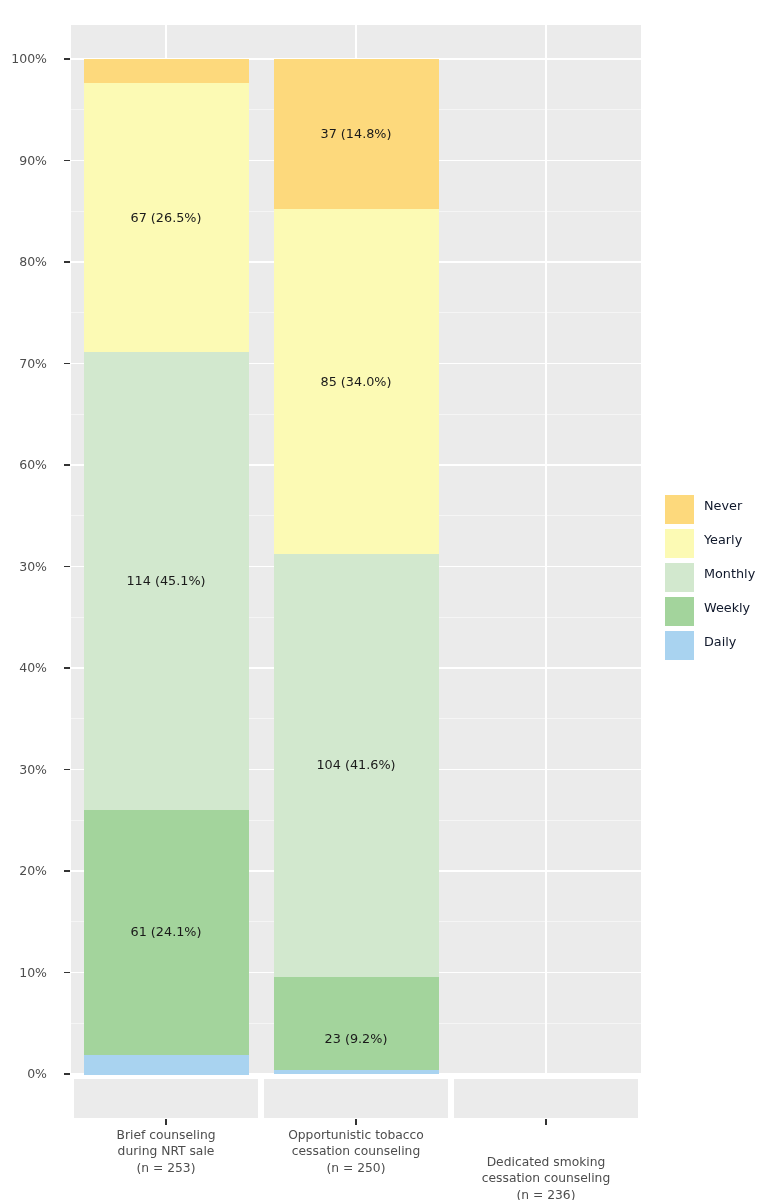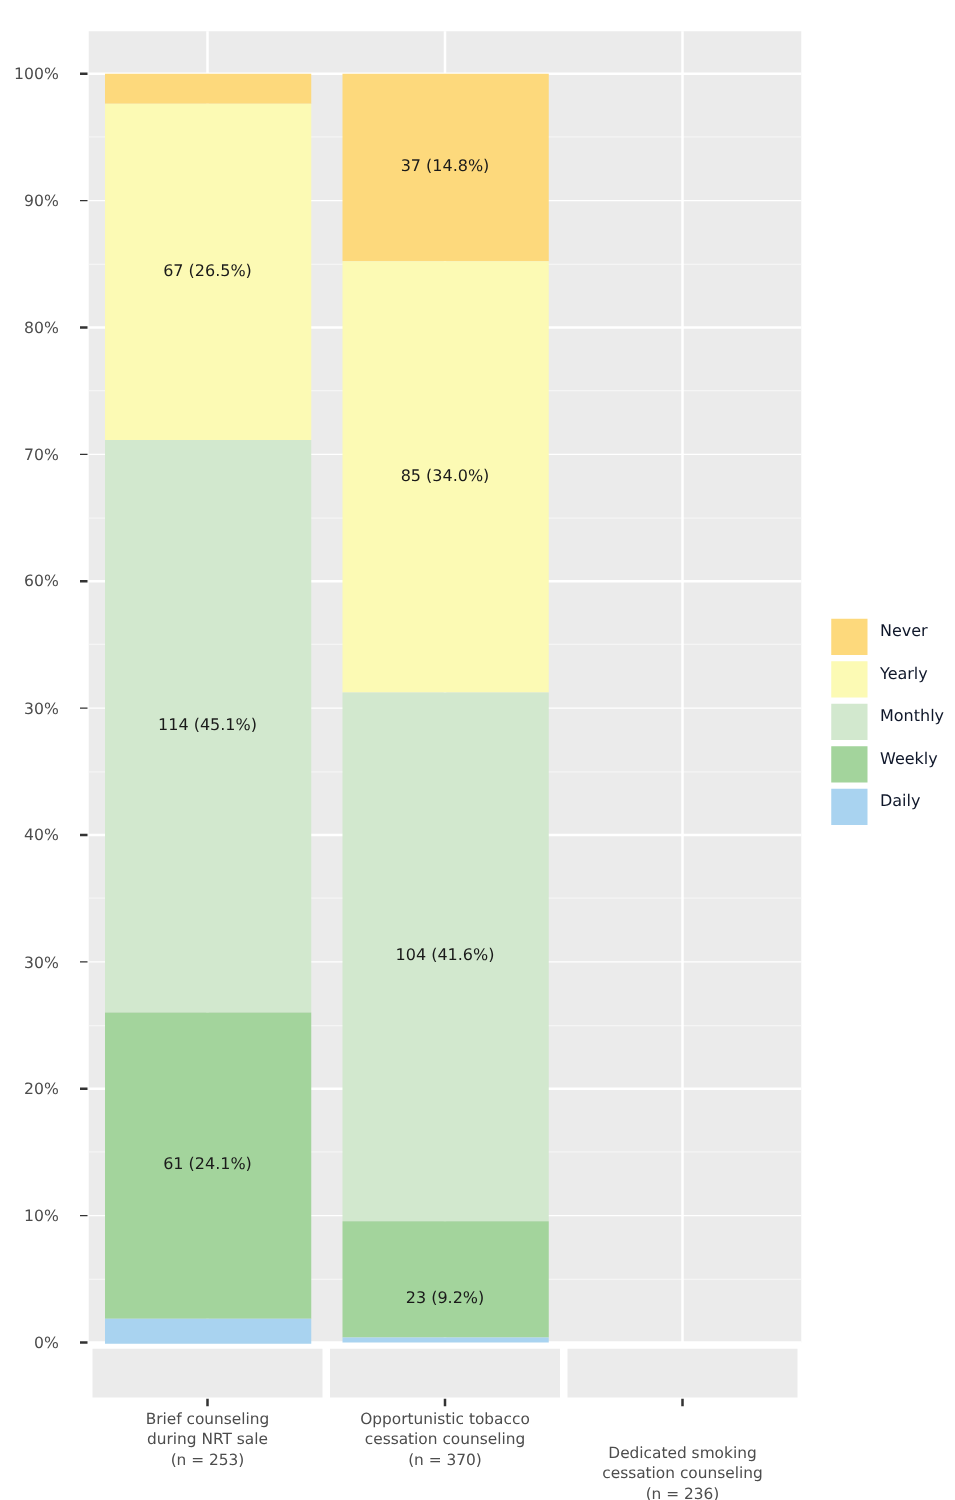--- a/index.html
+++ b/index.html
@@ -154,21 +154,21 @@
       <div class="xtick-mark" style="left: 165.2px; top: 1119px;"></div>
       <div class="xtick-label" style="left: 71px; width: 190px; top: 1127px;">
         <div>Brief counseling</div>
         <div>during NRT sale</div>
         <div>(n = 253)</div>
       </div>
       <div class="xtick-mark" style="left: 355.2px; top: 1119px;"></div>
       <div class="xtick-label" style="left: 261px; width: 190px; top: 1127px;">
         <div>Opportunistic tobacco</div>
         <div>cessation counseling</div>
-        <div>(n = 370)</div>
+        <div>(n = 250)</div>
       </div>
       <div class="xtick-mark" style="left: 545.2px; top: 1119px;"></div>
       <div class="xtick-label" style="left: 451px; width: 190px; top: 1154px; text-align: center;">
         <div>Dedicated smoking</div>
         <div>cessation counseling</div>
         <div>(n = 236)</div>
       </div>
     </div>
 
   <div class="legend" id="legend">

